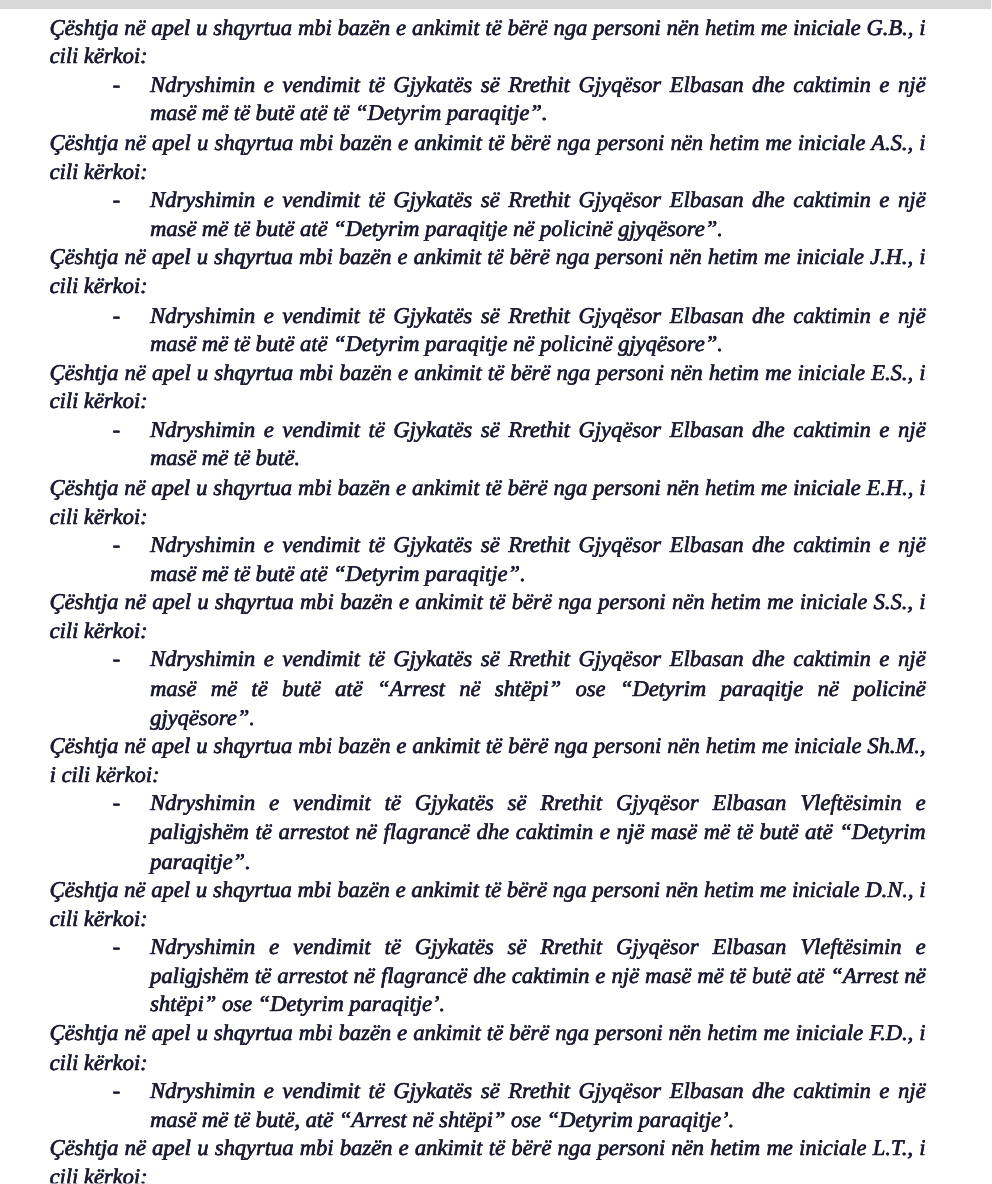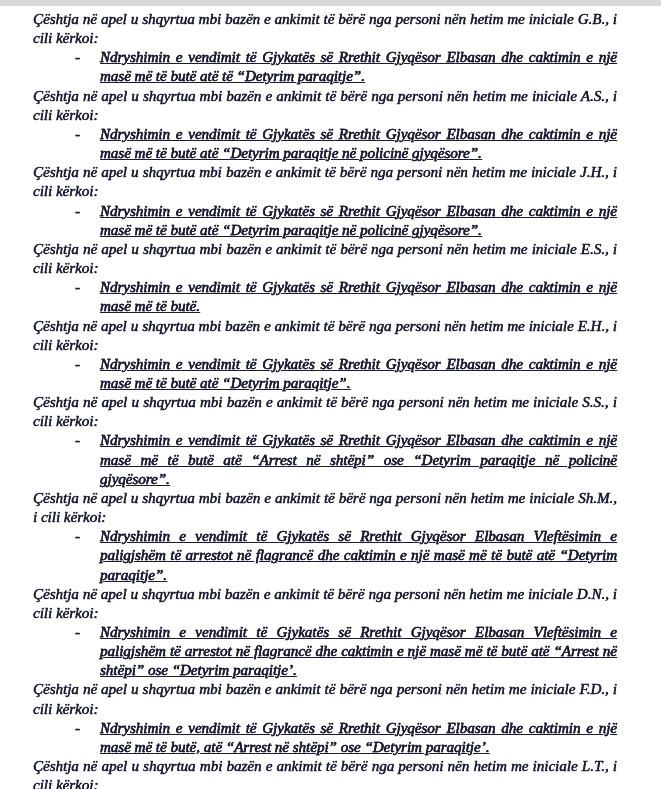--- a/index.html
+++ b/index.html
@@ -33,21 +33,20 @@
     display: flex;
     padding-left: 42px;
   }
   .bullet .dash {
     width: 25px;
     flex: none;
   }
   .bullet .bullet-text {
     flex: 1;
     text-align: justify;
-    text-decoration: underline;
   }
 </style>
 </head>
 <body>
 
 <div class="page">
   <div class="top-band"></div>
   <div class="content">
 
     <p class="intro">Çështja në apel u shqyrtua mbi bazën e ankimit të bërë nga personi nën hetim me iniciale G.B., i cili kërkoi:</p>

